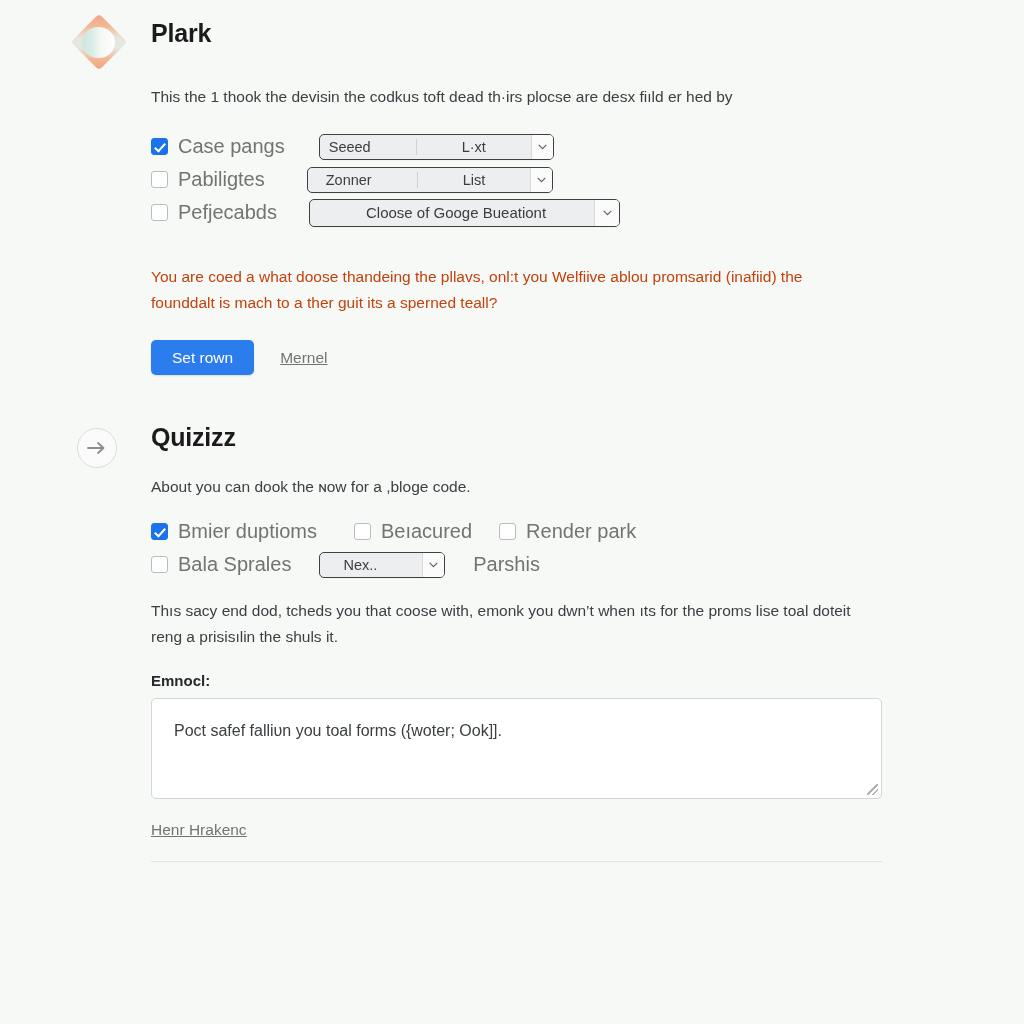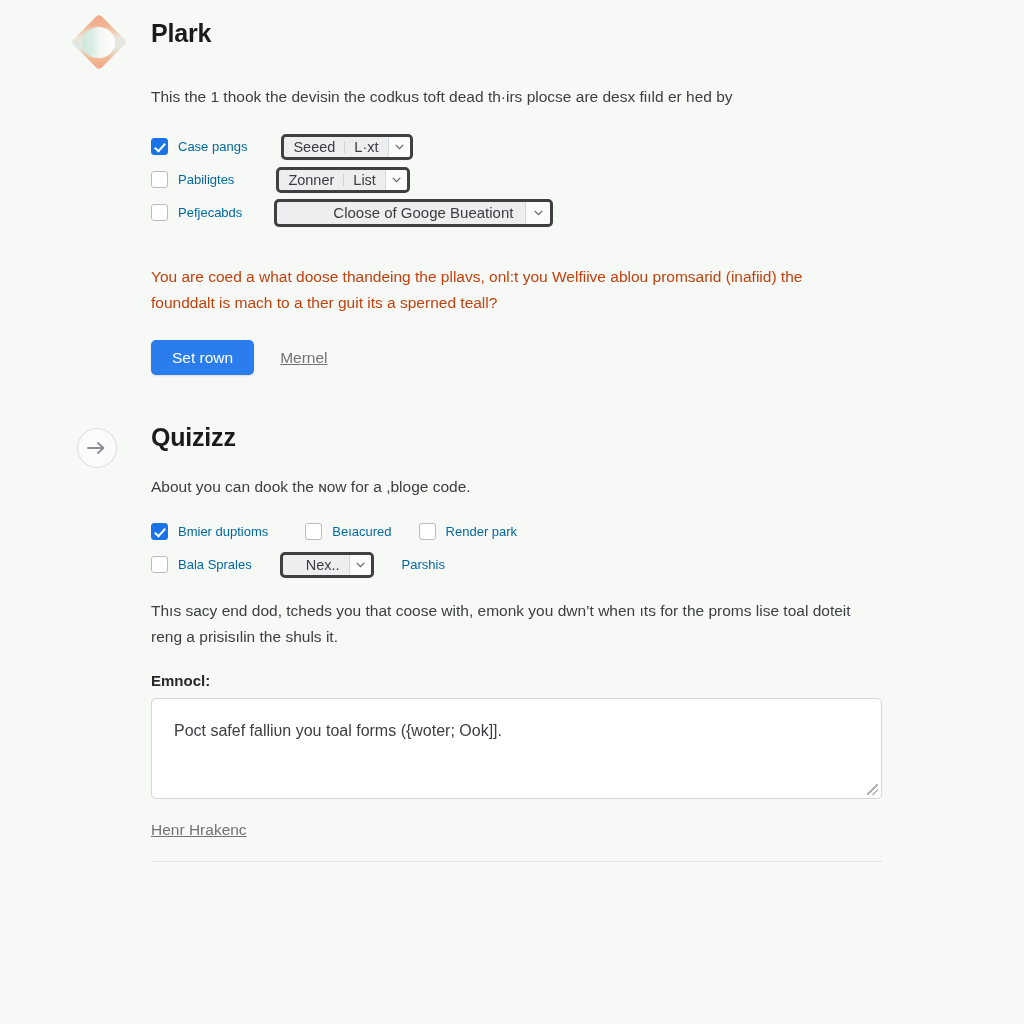--- a/index.html
+++ b/index.html
@@ -58,29 +58,30 @@
     width:17px; height:17px; border-radius:3px;
     border:1px solid #b9bcc0; background:#fff; flex:0 0 auto;
     position:relative;
   }
   .cb.checked { background:#1a73e8; border-color:#1a73e8; }
   .cb.checked:after {
     content:""; position:absolute; left:5px; top:1.5px;
     width:4px; height:9px; border:solid #fff;
     border-width:0 2px 2px 0; transform:rotate(42deg);
   }
-  .cb-label { font-size:13px; color:#0369a1; white-space:nowrap; }
+  .cb-label { font-size:20px; color:#737373; white-space:nowrap; }
 
   
   .seg {
     display:inline-flex; align-items:stretch;
-    border:3px solid #404040; border-radius:5px;
+    border:1px solid #404040; border-radius:5px;
     background:#eceef0; overflow:hidden; height:26px;
     font-size:14.5px; color:#3a3d41;
     box-shadow:0 1px 0 rgba(0,0,0,.02);
+    gap:36px;
   }
   .seg .part {
     display:flex; align-items:center; padding:0 9px; white-space:nowrap;
   }
   .seg .divider { width:1px; background:#cfd3d7; margin:4px 0; }
   .seg .caret {
     display:flex; align-items:center; justify-content:center;
     width:22px; background:#fbfbfb; border-left:1px solid #d6d9dc;
   }
   .caret svg { display:block; }
@@ -149,21 +150,21 @@
             <svg width="9" height="6" viewBox="0 0 9 6">
                 <path d="M0.7 0.9 L4.5 4.6 L8.3 0.9" stroke="#5f6368" stroke-width="1.2" fill="none"></path>
               </svg>
           </span>
         </span>
       </div>
 
       <div class="opt-row" style="margin-top:2px;">
         <span class="cb"></span>
         <span class="cb-label">Pabiligtes</span>
-        <span class="seg" style="margin-left:32px;">
+        <span class="seg" style="margin-left:32px;padding-left:9px;">
           <span class="part">Zonner</span>
           <span class="divider"></span>
           <span class="part">List</span>
           <span class="caret">
             <svg width="9" height="6" viewBox="0 0 9 6">
                 <path d="M0.7 0.9 L4.5 4.6 L8.3 0.9" stroke="#5f6368" stroke-width="1.2" fill="none"></path>
               </svg>
           </span>
         </span>
       </div>

